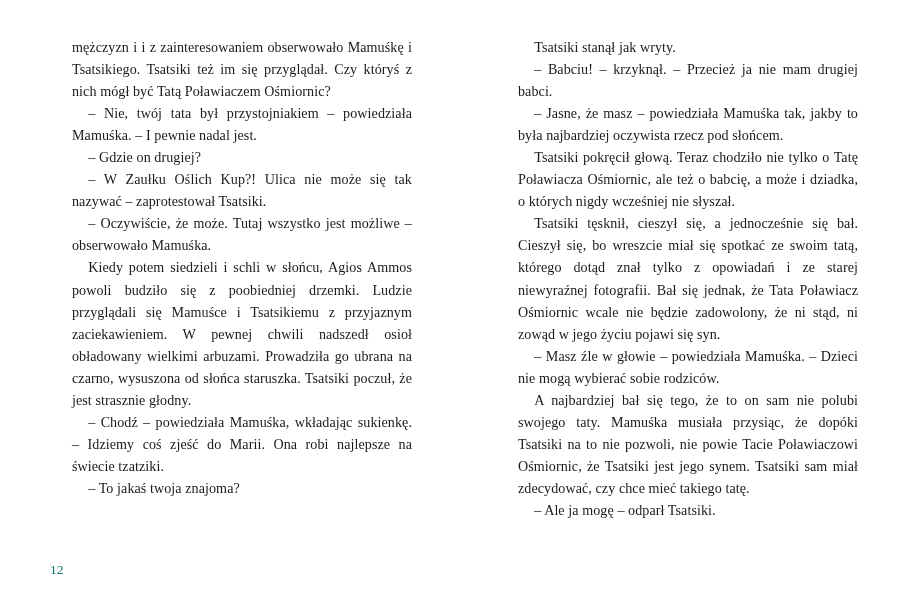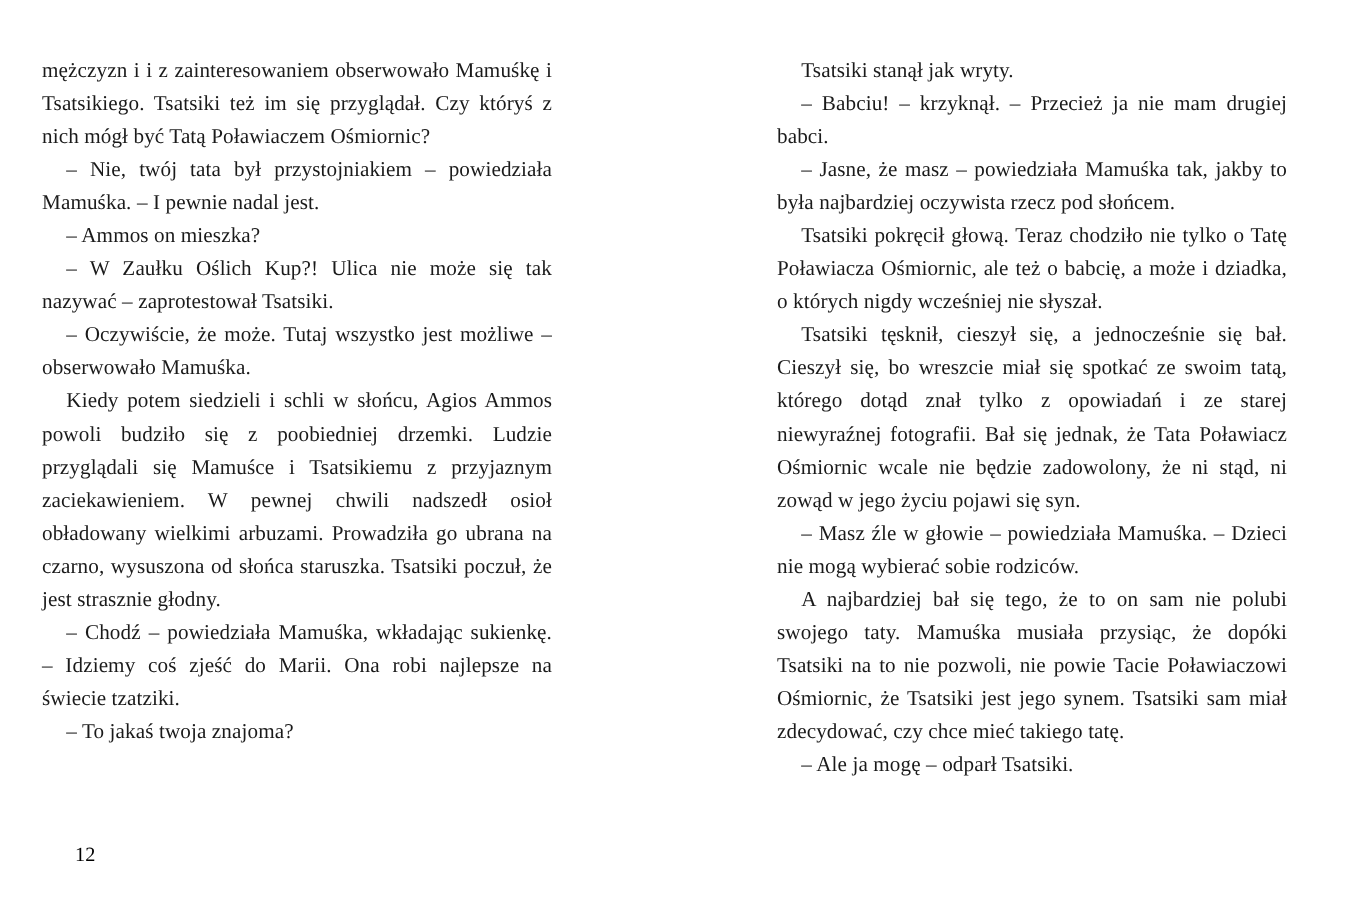--- a/index.html
+++ b/index.html
@@ -27,21 +27,21 @@
     width: 900px;
     display: flex;
     flex-direction: row;
     justify-content: space-between;
   }
   .column {
     width: 340px;
     box-sizing: border-box;
   }
   .column.left {
-    margin-left: 28px;
+    margin-left: 72px;
   }
   .column.right {
     margin-right: 42px;
   }
   p {
     margin: 0;
     font-size: 14.1px;
     line-height: 1.565;
     text-align: justify;
     text-justify: inter-word;
@@ -52,35 +52,35 @@
     text-indent: 1.15em;
   }
   p.noindent {
     text-indent: 0;
   }
   .folio {
     position: absolute;
     left: 50px;
     top: 562px;
     font-size: 13.5px;
-    color: #000000;
+    color: #0f766e;
     font-family: "Liberation Serif", serif;
   }
 </style>
 </head>
 <body>
 
 <div class="page">
 
   <div class="columns">
 
     <div class="column left">
       <p class="noindent">mężczyzn i i z zainteresowaniem obserwowało Mamuśkę i Tsatsikiego. Tsatsiki też im się przyglądał. Czy któryś z nich mógł być Tatą Poławiaczem Ośmiornic?</p>
       <p class="indent">– Nie, twój tata był przystojniakiem – powiedziała Mamuśka. – I pewnie nadal jest.</p>
-      <p class="indent">– Ammos on mieszka?</p>
+      <p class="indent">– Gdzie on drugiej?</p>
       <p class="indent">– W Zaułku Oślich Kup?! Ulica nie może się tak nazywać – zaprotestował Tsatsiki.</p>
       <p class="indent">– Oczywiście, że może. Tutaj wszystko jest możliwe – obserwowało Mamuśka.</p>
       <p class="indent">Kiedy potem siedzieli i schli w słońcu, Agios Ammos powoli budziło się z poobiedniej drzemki. Ludzie przyglądali się Mamuśce i Tsatsikiemu z przyjaznym zaciekawieniem. W pewnej chwili nadszedł osioł obładowany wielkimi arbuzami. Prowadziła go ubrana na czarno, wysuszona od słońca staruszka. Tsatsiki poczuł, że jest strasznie głodny.</p>
       <p class="indent">– Chodź – powiedziała Mamuśka, wkładając sukienkę. – Idziemy coś zjeść do Marii. Ona robi najlepsze na świecie tzatziki.</p>
       <p class="indent">– To jakaś twoja znajoma?</p>
     </div>
 
     <div class="column right">
       <p class="indent">Tsatsiki stanął jak wryty.</p>
       <p class="indent">– Babciu! – krzyknął. – Przecież ja nie mam drugiej babci.</p>

